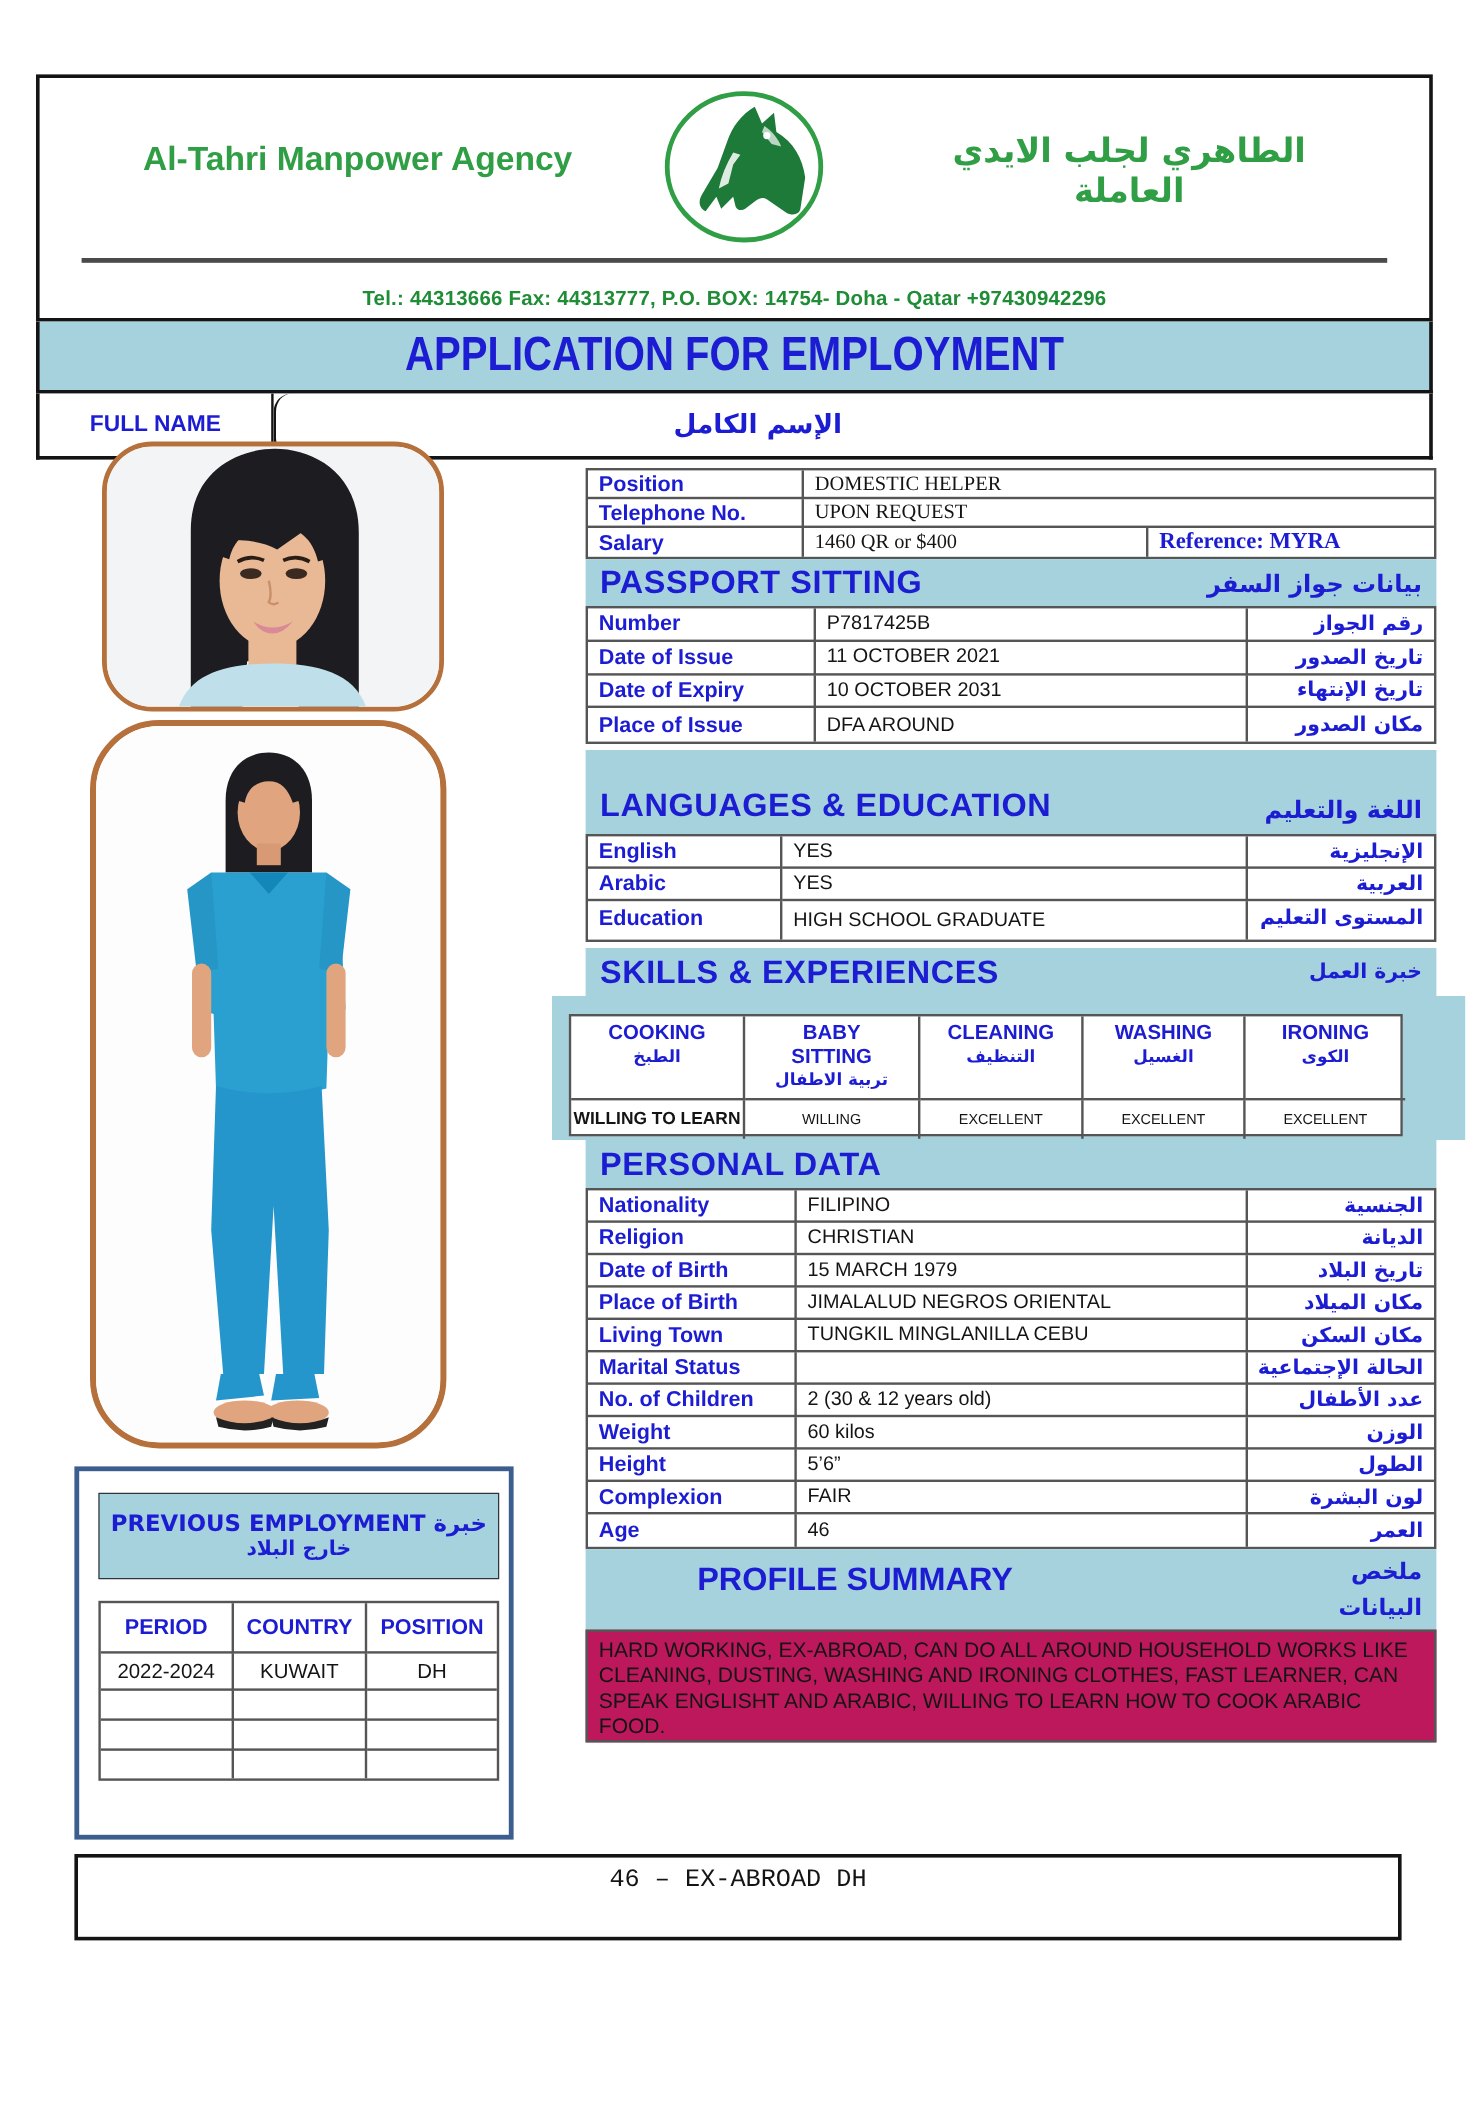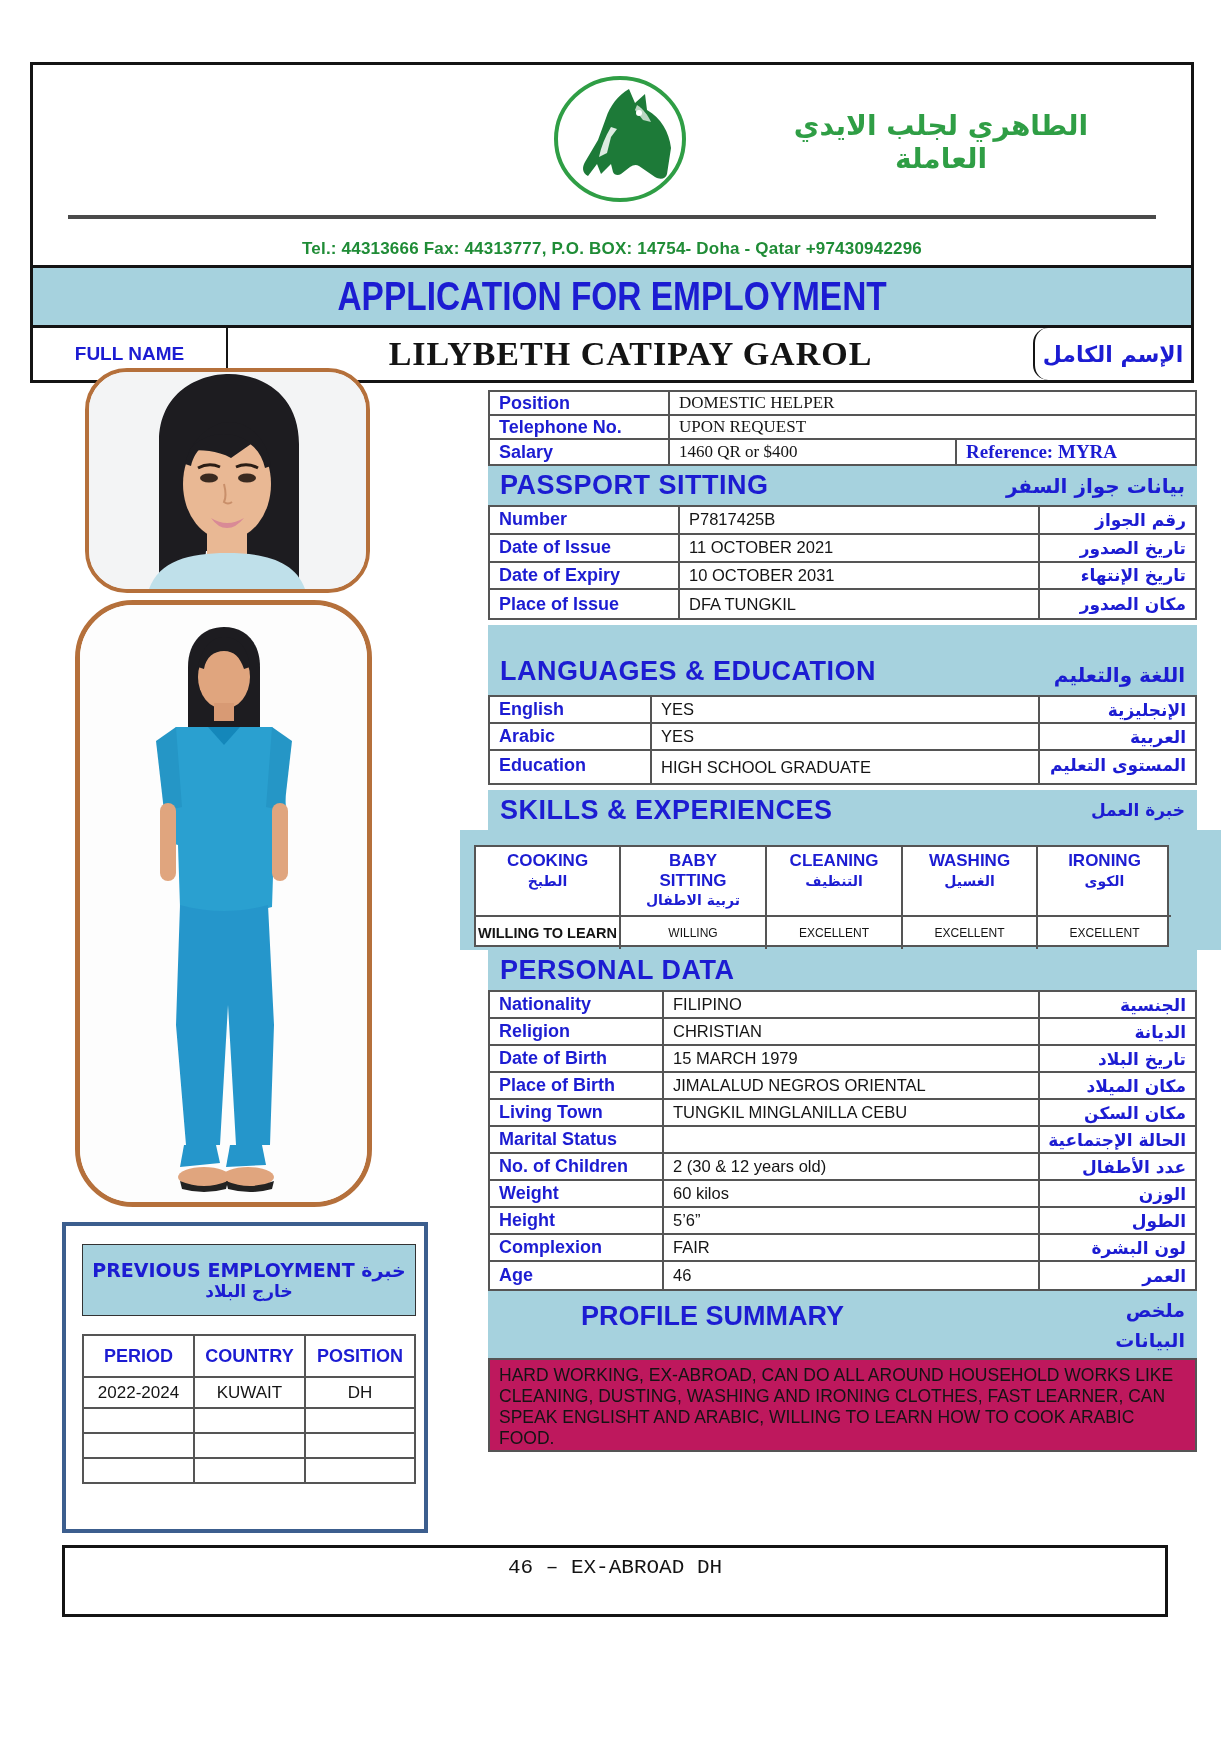--- a/index.html
+++ b/index.html
@@ -94,20 +94,21 @@
   
   .footbox{left:62px;top:1545px;width:1106px;height:72px;border:3px solid var(--ink);
            text-align:center;padding-top:8px;font-family:Liberation Mono, monospace;font-size:21px;}
 </style>
 </head>
 <body>
 
 <div class="page">
 
   <div class="abs hdrbox">
+    <div class="abs agency-en">Al-Tahri Manpower Agency</div>
     <div class="abs logo">
       <svg width="138" height="130" viewBox="0 0 138 130">
         <ellipse cx="69" cy="64" rx="64" ry="61" fill="#fff" stroke="#2f9e45" stroke-width="4"></ellipse>
         <path d="M78 14 l6 14 10 -9 2 16 c14 8 22 22 24 38 l-4 26 c-1 5 -7 6 -12 3
                  l-16 -11 c-3 -2 -6 -1 -9 1 l-9 7 c-3 2 -7 1 -8 -2 l-2 -8 -10 10 -4 -10 -9 12
                  c-6 -3 -6 -9 -3 -14 l13 -22 8 -22 c4 -12 12 -23 23 -29 z" fill="#1d7a38"></path>
         <path d="M60 52 c-6 10 -10 20 -12 30 l8 -4 4 -16 6 -8 z" fill="#fff" opacity=".85"></path>
         <path d="M86 30 c6 4 11 10 14 17 l-8 -2 -8 -10 z" fill="#fff" opacity=".7"></path>
         <circle cx="88" cy="38" r="3" fill="#fff"></circle>
       </svg>
@@ -116,21 +117,20 @@
     <div class="abs hdr-rule"></div>
     <div class="abs telline">Tel.: 44313666 Fax: 44313777, P.O. BOX: 14754- Doha - Qatar +97430942296</div>
   </div>
 
   <div class="abs titlebar">
     <span>APPLICATION FOR EMPLOYMENT</span>
   </div>
 
   <div class="abs namerow">
     <div class="fn-label">FULL NAME</div>
-    <div class="fn-value">LILYBETH CATIPAY GAROL</div>
     <div class="fn-ar ar">الإسم الكامل</div>
   </div>
 
   <div class="abs photo1">
     <svg width="277" height="217" viewBox="0 0 277 217">
       <rect width="277" height="217" fill="#f3f4f5"></rect>
       <path d="M70 217 V70 C70 20 110 2 140 2 c32 0 70 20 70 70 v145 h-50 l-3 -40 -40 2 -4 38 z" fill="#1d1c20"></path>
       <ellipse cx="138" cy="112" rx="44" ry="56" fill="#e9b894"></ellipse>
       <path d="M96 92 c8 -30 30 -42 44 -42 18 0 38 14 42 44 l-6 2 c-4 -18 -16 -30 -36 -30 -20 0 -34 10 -38 28 z" fill="#1d1c20"></path>
       <path d="M100 78 c14 -18 44 -22 62 -6 l-20 14 c-14 -8 -30 -8 -42 -8 z" fill="#1d1c20"></path>
@@ -186,21 +186,21 @@
     <div class="cl lbl">Number</div>
     <div class="cl val">P7817425B</div>
     <div class="cl arc ar nr">رقم الجواز</div>
     <div class="cl lbl">Date of Issue</div>
     <div class="cl val">11 OCTOBER 2021</div>
     <div class="cl arc ar nr">تاريخ الصدور</div>
     <div class="cl lbl">Date of Expiry</div>
     <div class="cl val">10 OCTOBER 2031</div>
     <div class="cl arc ar nr">تاريخ الإنتهاء</div>
     <div class="cl lbl nb">Place of Issue</div>
-    <div class="cl val nb">DFA TUNGKIL</div>
+    <div class="cl val nb">DFA AROUND</div>
     <div class="cl arc ar nr nb">مكان الصدور</div>
   </div>
 
   <div class="abs band" style="top:625px;height:70px;align-items:flex-end;padding-bottom:8px;">
     <span class="en">LANGUAGES &amp; EDUCATION</span>
     <span class="art ar">اللغة والتعليم</span>
   </div>
   <div class="abs tbl" style="top:695px;height:90px;grid-template-rows:27px 27px 1fr;grid-template-columns:162px 388px 1fr;">
     <div class="cl lbl">English</div>
     <div class="cl val">YES</div>

